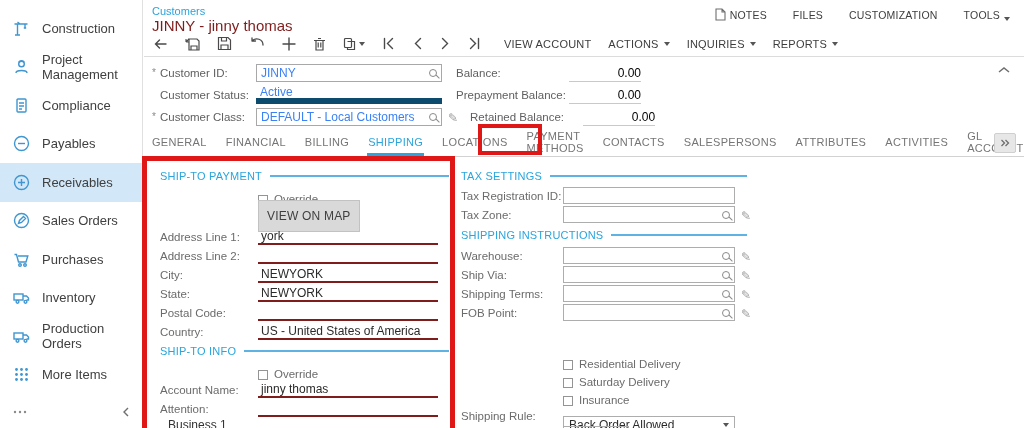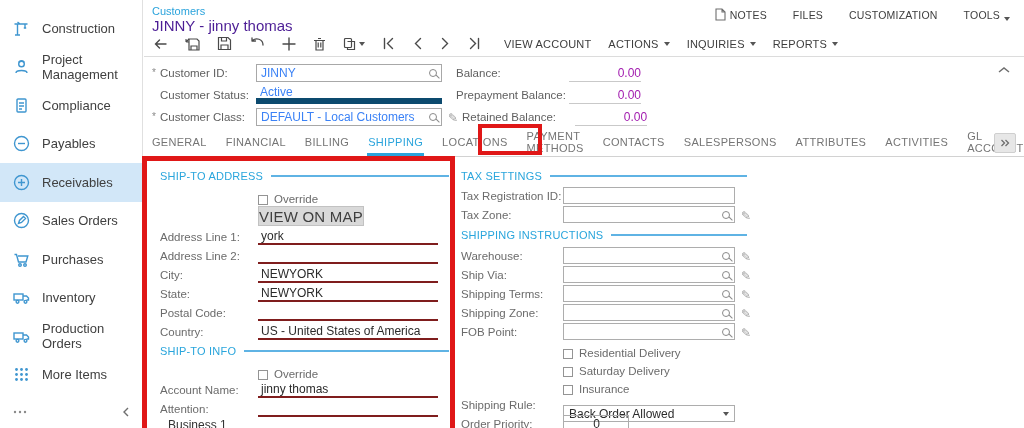--- a/index.html
+++ b/index.html
@@ -15,21 +15,21 @@
   .side-item.sel { background:#d2e7f8; }
   .side-item svg { flex:0 0 auto; }
   .side-bottom { position:absolute; bottom:4px; left:0; width:143px; height:24px;
                  display:flex; align-items:center; justify-content:space-between;
                  padding:0 12px; }
 
   
   .main { position:absolute; left:144px; top:0; right:0; height:428px; }
 
   .breadcrumb { position:absolute; left:8px; top:5px; font-size:11px; color:#2aa3dc; cursor:pointer; }
-  .page-title { position:absolute; left:8px; top:17px; font-size:15px; color:#4c1d95;text-align:center; }
+  .page-title { position:absolute; left:8px; top:17px; font-size:15px; color:#7f1d1d;text-align:center; }
 
   .top-actions { position:absolute; right:14px; top:8px; display:flex; gap:26px;
                  align-items:center; font-size:10.5px; color:#3d3d3d; letter-spacing:.2px; }
   .top-actions > span { display:flex; align-items:flex-end; gap:4px; cursor:pointer; }
 
   .toolbar { position:absolute; left:0; right:0; top:31px; height:26px;
              display:flex; align-items:center; gap:17px; padding-left:9px;
              border-bottom:1px solid #dcdcdc; }
   .tbtn { display:flex; align-items:center; gap:3px; cursor:pointer; }
   .tmenu { font-size:11px; color:#3d3d3d; display:flex; align-items:center; gap:5px;
@@ -40,21 +40,21 @@
   
   .summary { position:absolute; left:8px; top:63px; right:0; }
   .sumrow { display:flex; height:19px; margin-bottom:3px; align-items:center; }
   .req { width:8px; color:#8a8a8a; font-size:10px; }
   .slabel { width:96px; font-size:11.5px; color:#5f5f5f; }
   .sfield { width:186px; height:18px; display:flex; align-items:center;
             font-size:12px; color:#3b82f6; padding:0 4px; }
   .boxed { border:1px solid #a8a8a8; background:#fff; justify-content:space-between; }
   .plain { border-bottom:6px solid #0c4a6e; }
   .slabel2 { width:113px; margin-left:14px; font-size:11.5px; color:#5f5f5f; }
-  .sval2 { width:72px; text-align:right; font-size:12px; color:#a21caf;
+  .sval2 { width:72px; text-align:right; font-size:12px; color:#000000;
            border-bottom:1px solid #c9c9c9; height:18px; line-height:18px; }
   .collapse-up { position:absolute; right:14px; top:66px; cursor:pointer; }
 
   
   .tabbar { position:absolute; left:0; right:0; top:128px; height:29px;
             border-bottom:1px solid #d2d2d2; display:flex; align-items:center;
             gap:17px; padding-left:7px; font-size:11px; color:#757575; letter-spacing:.3px; }
   .tab { cursor:pointer; position:relative; padding:7px 1px; }
   .tab.sel { color:#2aa4dc; }
   .tab.sel::after { content:""; position:absolute; left:0; right:0; bottom:-1px;
@@ -77,22 +77,22 @@
   .flabel  { width:114px; padding-left:16px; font-size:11.5px; color:#6b6b6b; }
   .flabel2 { width:108px; padding-left:6px;  font-size:11.5px; color:#6b6b6b; }
   .fval { width:180px; height:17px; border-bottom:2px solid #7f1d1d; font-size:12px;
           color:#2b2b2b; padding:0 3px; display:flex; align-items:center; }
   .inbox { width:172px; height:17px; border:1px solid #adadad; background:#fff;
            font-size:12px; color:#2b2b2b; padding:0 4px; display:flex;
            align-items:center; justify-content:space-between; }
   .cbrow { display:flex; align-items:flex-end; gap:6px; height:18px; }
   .cb { width:10px; height:10px; border:1px solid #949494; background:#fff; flex:0 0 auto; cursor:pointer; }
   .cblabel { font-size:11.5px; color:#6b6b6b; }
-  .mapbtn { height:20px; background:#d9d9d9; border:1px solid #c2c2c2; font-size:15px;
-            color:#3f3f3f; padding:0 0; display:inline-flex; align-items:center;
+  .mapbtn { height:32px; background:#d9d9d9; border:1px solid #c2c2c2; font-size:12px;
+            color:#3f3f3f; padding:0 8px; display:inline-flex; align-items:center;
             letter-spacing:.2px; cursor:pointer; }
   .business { padding-left:24px; font-size:12px; color:#333; height:16px; }
 
   .mag { position:relative; width:8px; height:8px; border:1.4px solid #8a8a8a;
          border-radius:50%; display:inline-block; flex:0 0 auto; cursor:pointer; }
   .mag::after { content:""; position:absolute; width:5px; height:1.4px; background:#8a8a8a;
                 transform:rotate(45deg); right:-4px; bottom:-2px; }
   .pencil { margin-left:6px; cursor:pointer; line-height:1; }
   .pencil::before { content:"\270E"; color:#9a9a9a; font-size:12px; }
 
@@ -354,21 +354,21 @@
         <span class="sval2">0.00</span>
       </div>
       <div class="sumrow">
         <span class="req">*</span>
         <span class="slabel">Customer Class:</span>
         <span class="sfield boxed">
             <span>DEFAULT - Local Customers</span>
             <span class="mag"></span>
           </span>
         <span class="pencil"></span>
-        <span class="slabel2" style="margin-left:4px;">Retained Balance:</span>
+        <span class="slabel2" style="margin-left:12px;">Retained Balance:</span>
         <span class="sval2">0.00</span>
       </div>
     </div>
     <span class="collapse-up">
         <svg width="12" height="8" viewBox="0 0 12 8" fill="none" stroke="#6e6e6e" stroke-width="1.5">
           <path d="M1 6l5-4 5 4"></path>
         </svg>
       </span>
 
     <div class="tabbar">
@@ -385,21 +385,21 @@
       <span class="tab">GL ACCOUNTS</span>
       <span class="tab-overflow">
           <svg width="10" height="9" viewBox="0 0 10 9" fill="none" stroke="#6e6e6e" stroke-width="1.3">
             <path d="M1.5 1l3 3-3 3M5.5 1l3 3-3 3"></path>
           </svg>
         </span>
     </div>
 
     <div class="leftcol">
       <div class="sechead">
-          <span>SHIP-TO ADDRESS</span>
+          <span>SHIP-TO PAYMENT</span>
           <span class="secrule"></span>
         </div>
       <div class="frow">
           <span class="flabel"></span>
         <span class="cbrow">
             <span class="cb"></span>
             <span class="cblabel">Override</span>
           </span>
       </div>
       <div class="frow" style="height:22px;">
@@ -495,37 +495,29 @@
         </div>
       <div class="frow">
           <span class="flabel2">Shipping Terms:</span>
         <span class="inbox">
             <span></span>
             <span class="mag"></span>
           </span>
           <span class="pencil"></span>
         </div>
       <div class="frow">
-          <span class="flabel2">Shipping Zone:</span>
-        <span class="inbox">
-            <span></span>
-            <span class="mag"></span>
-          </span>
-          <span class="pencil"></span>
-        </div>
-      <div class="frow">
           <span class="flabel2">FOB Point:</span>
         <span class="inbox">
             <span></span>
             <span class="mag"></span>
           </span>
           <span class="pencil"></span>
         </div>
 
-      <div class="frow" style="height:18px;">
+      <div class="frow" style="height:18px;margin-top:30px;">
           <span class="flabel2"></span>
         <span class="cbrow">
             <span class="cb"></span>
             <span class="cblabel">Residential Delivery</span>
           </span>
         </div>
       <div class="frow" style="height:18px;">
           <span class="flabel2"></span>
         <span class="cbrow">
             <span class="cb"></span>

